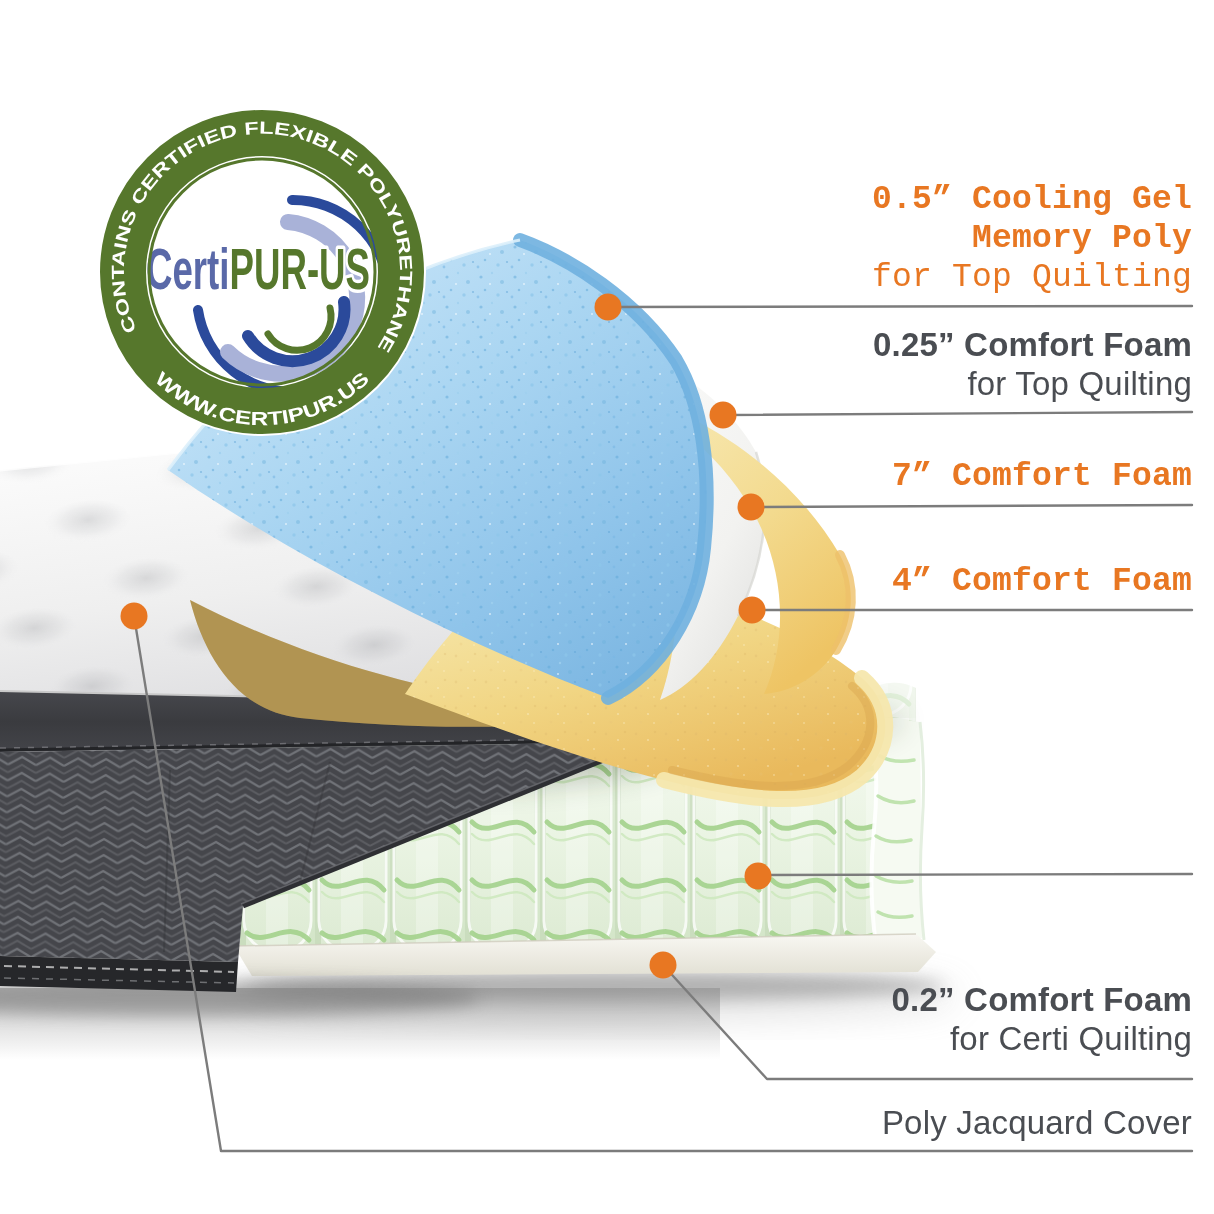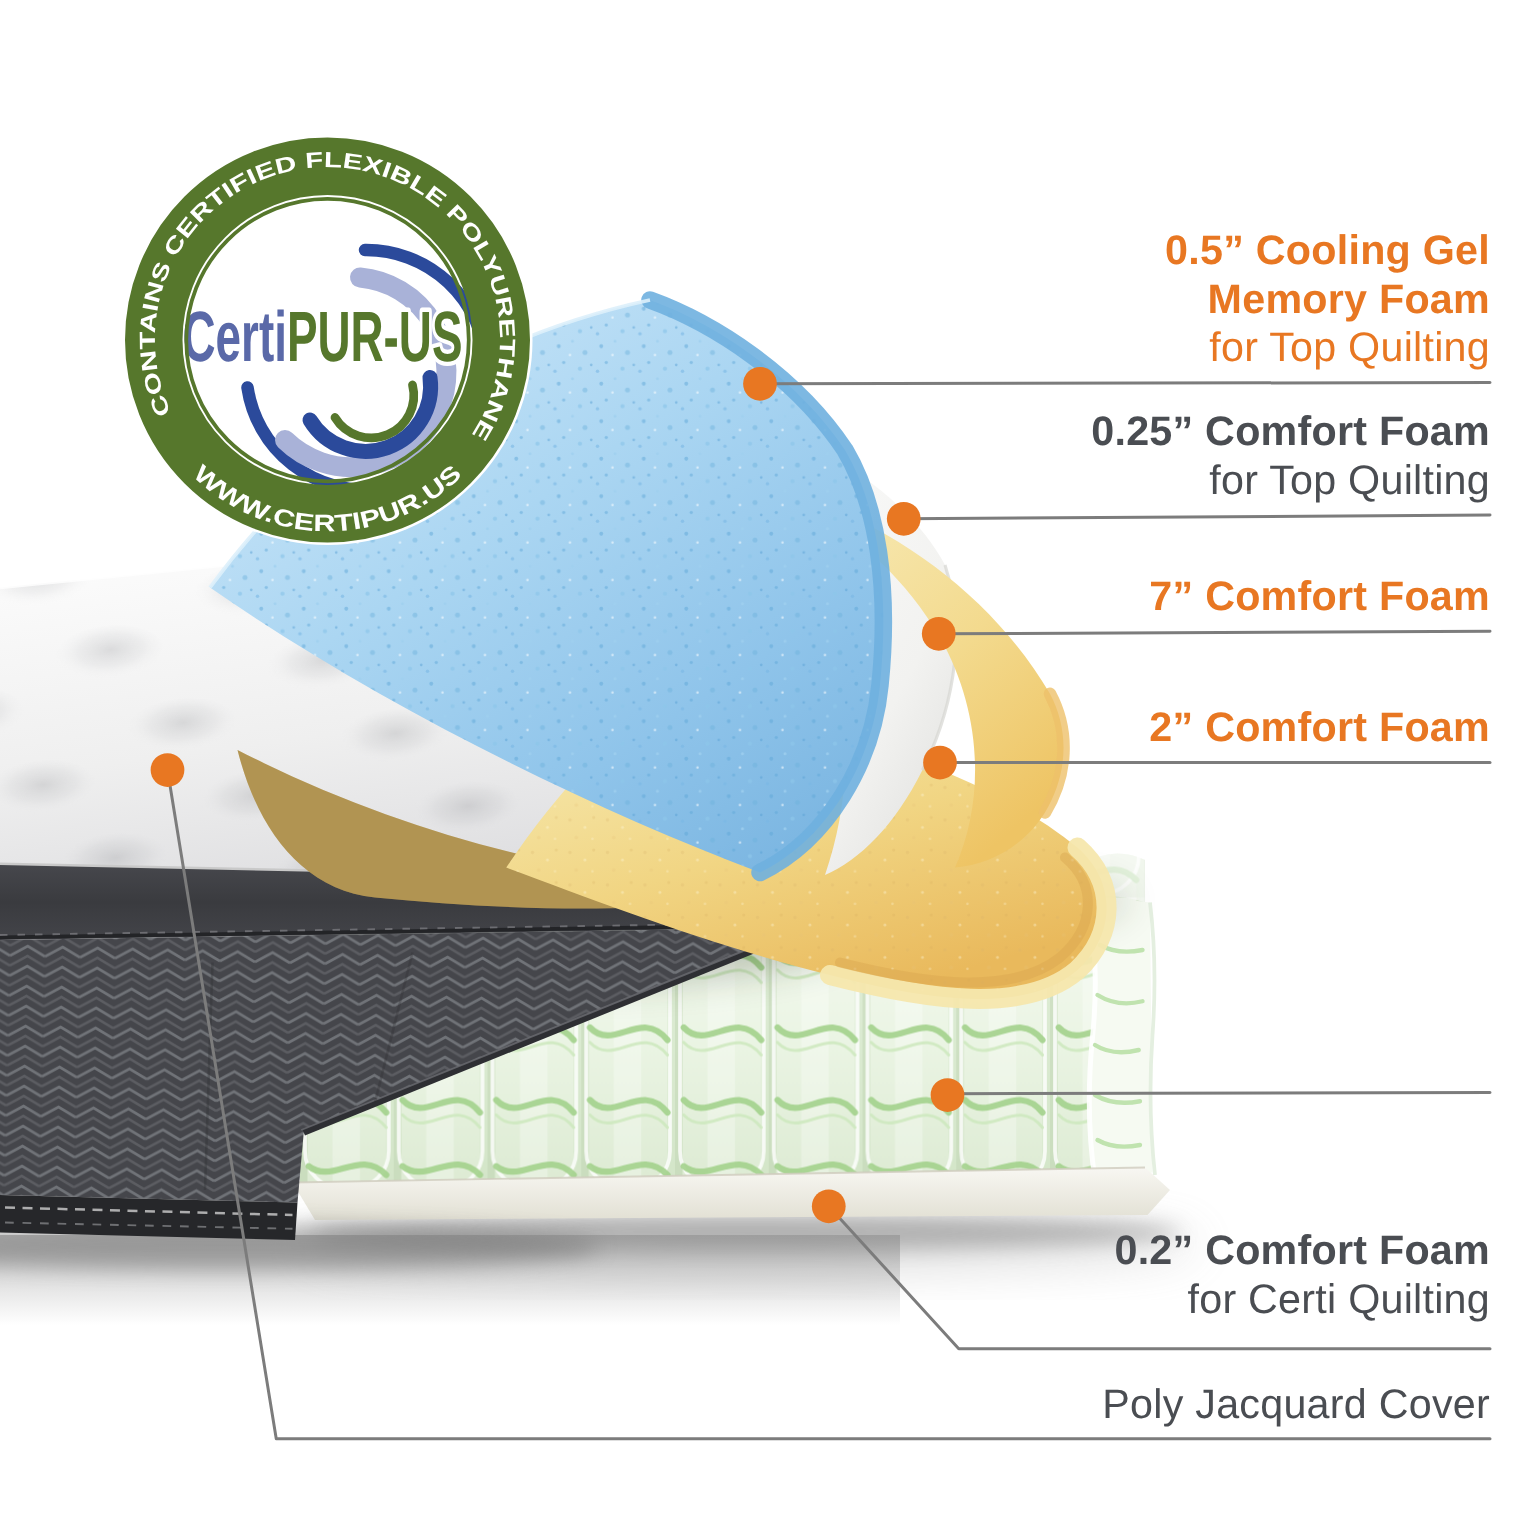--- a/index.html
+++ b/index.html
@@ -6,21 +6,21 @@
   #stage{
     position:relative;width:1214px;height:1214px;background:#ffffff;
     overflow:hidden;font-family:"Liberation Sans",sans-serif;
   }
   #art{position:absolute;left:0;top:0;}
   .callout{
     position:absolute;right:22px;text-align:right;
     font-size:33px;line-height:39px;letter-spacing:.2px;white-space:nowrap;
   }
   .callout .b{font-weight:bold;}
-  .callout.orange{color:var(--accent-orange,#E87722);}
+  .callout.orange{color:var(--accent-orange,#E87722);font-family:Liberation Mono, monospace;}
   .callout.dark{color:var(--text-dark,#4A4D52);}
 </style>
 </head>
 <body>
 
 <div id="stage">
 
 <svg id="art" width="1214" height="1214" viewBox="0 0 1214 1214">
   <defs>
     <filter id="b8" x="-50%" y="-50%" width="200%" height="200%">
@@ -259,35 +259,35 @@
       <textPath href="#arcTop" startOffset="24" textLength="650" lengthAdjust="spacingAndGlyphs">CONTAINS CERTIFIED FLEXIBLE POLYURETHANE FOAM</textPath>
     </text>
     <text font-family="Liberation Sans, sans-serif" font-weight="bold" font-size="19" fill="#ffffff">
       <textPath href="#arcBottom" startOffset="18" textLength="240" lengthAdjust="spacingAndGlyphs">WWW.CERTIPUR.US</textPath>
     </text>
   </g>
 </svg>
 
   <div class="callout orange" style="bottom:917px">
     <div class="b">0.5” Cooling Gel</div>
-    <div class="b">Memory Foam</div>
+    <div class="b">Memory Poly</div>
     <div>for Top Quilting</div>
   </div>
 
   <div class="callout dark" style="bottom:811px">
     <div class="b">0.25” Comfort Foam</div>
     <div>for Top Quilting</div>
   </div>
 
   <div class="callout orange" style="bottom:718px">
     <div class="b">7” Comfort Foam</div>
   </div>
 
   <div class="callout orange" style="bottom:613px">
-    <div class="b">2” Comfort Foam</div>
+    <div class="b">4” Comfort Foam</div>
   </div>
 
 
   <div class="callout dark" style="bottom:156px">
     <div class="b">0.2” Comfort Foam</div>
     <div>for Certi Quilting</div>
   </div>
 
   <div class="callout dark" style="bottom:72px">
     <div>Poly Jacquard Cover</div>

